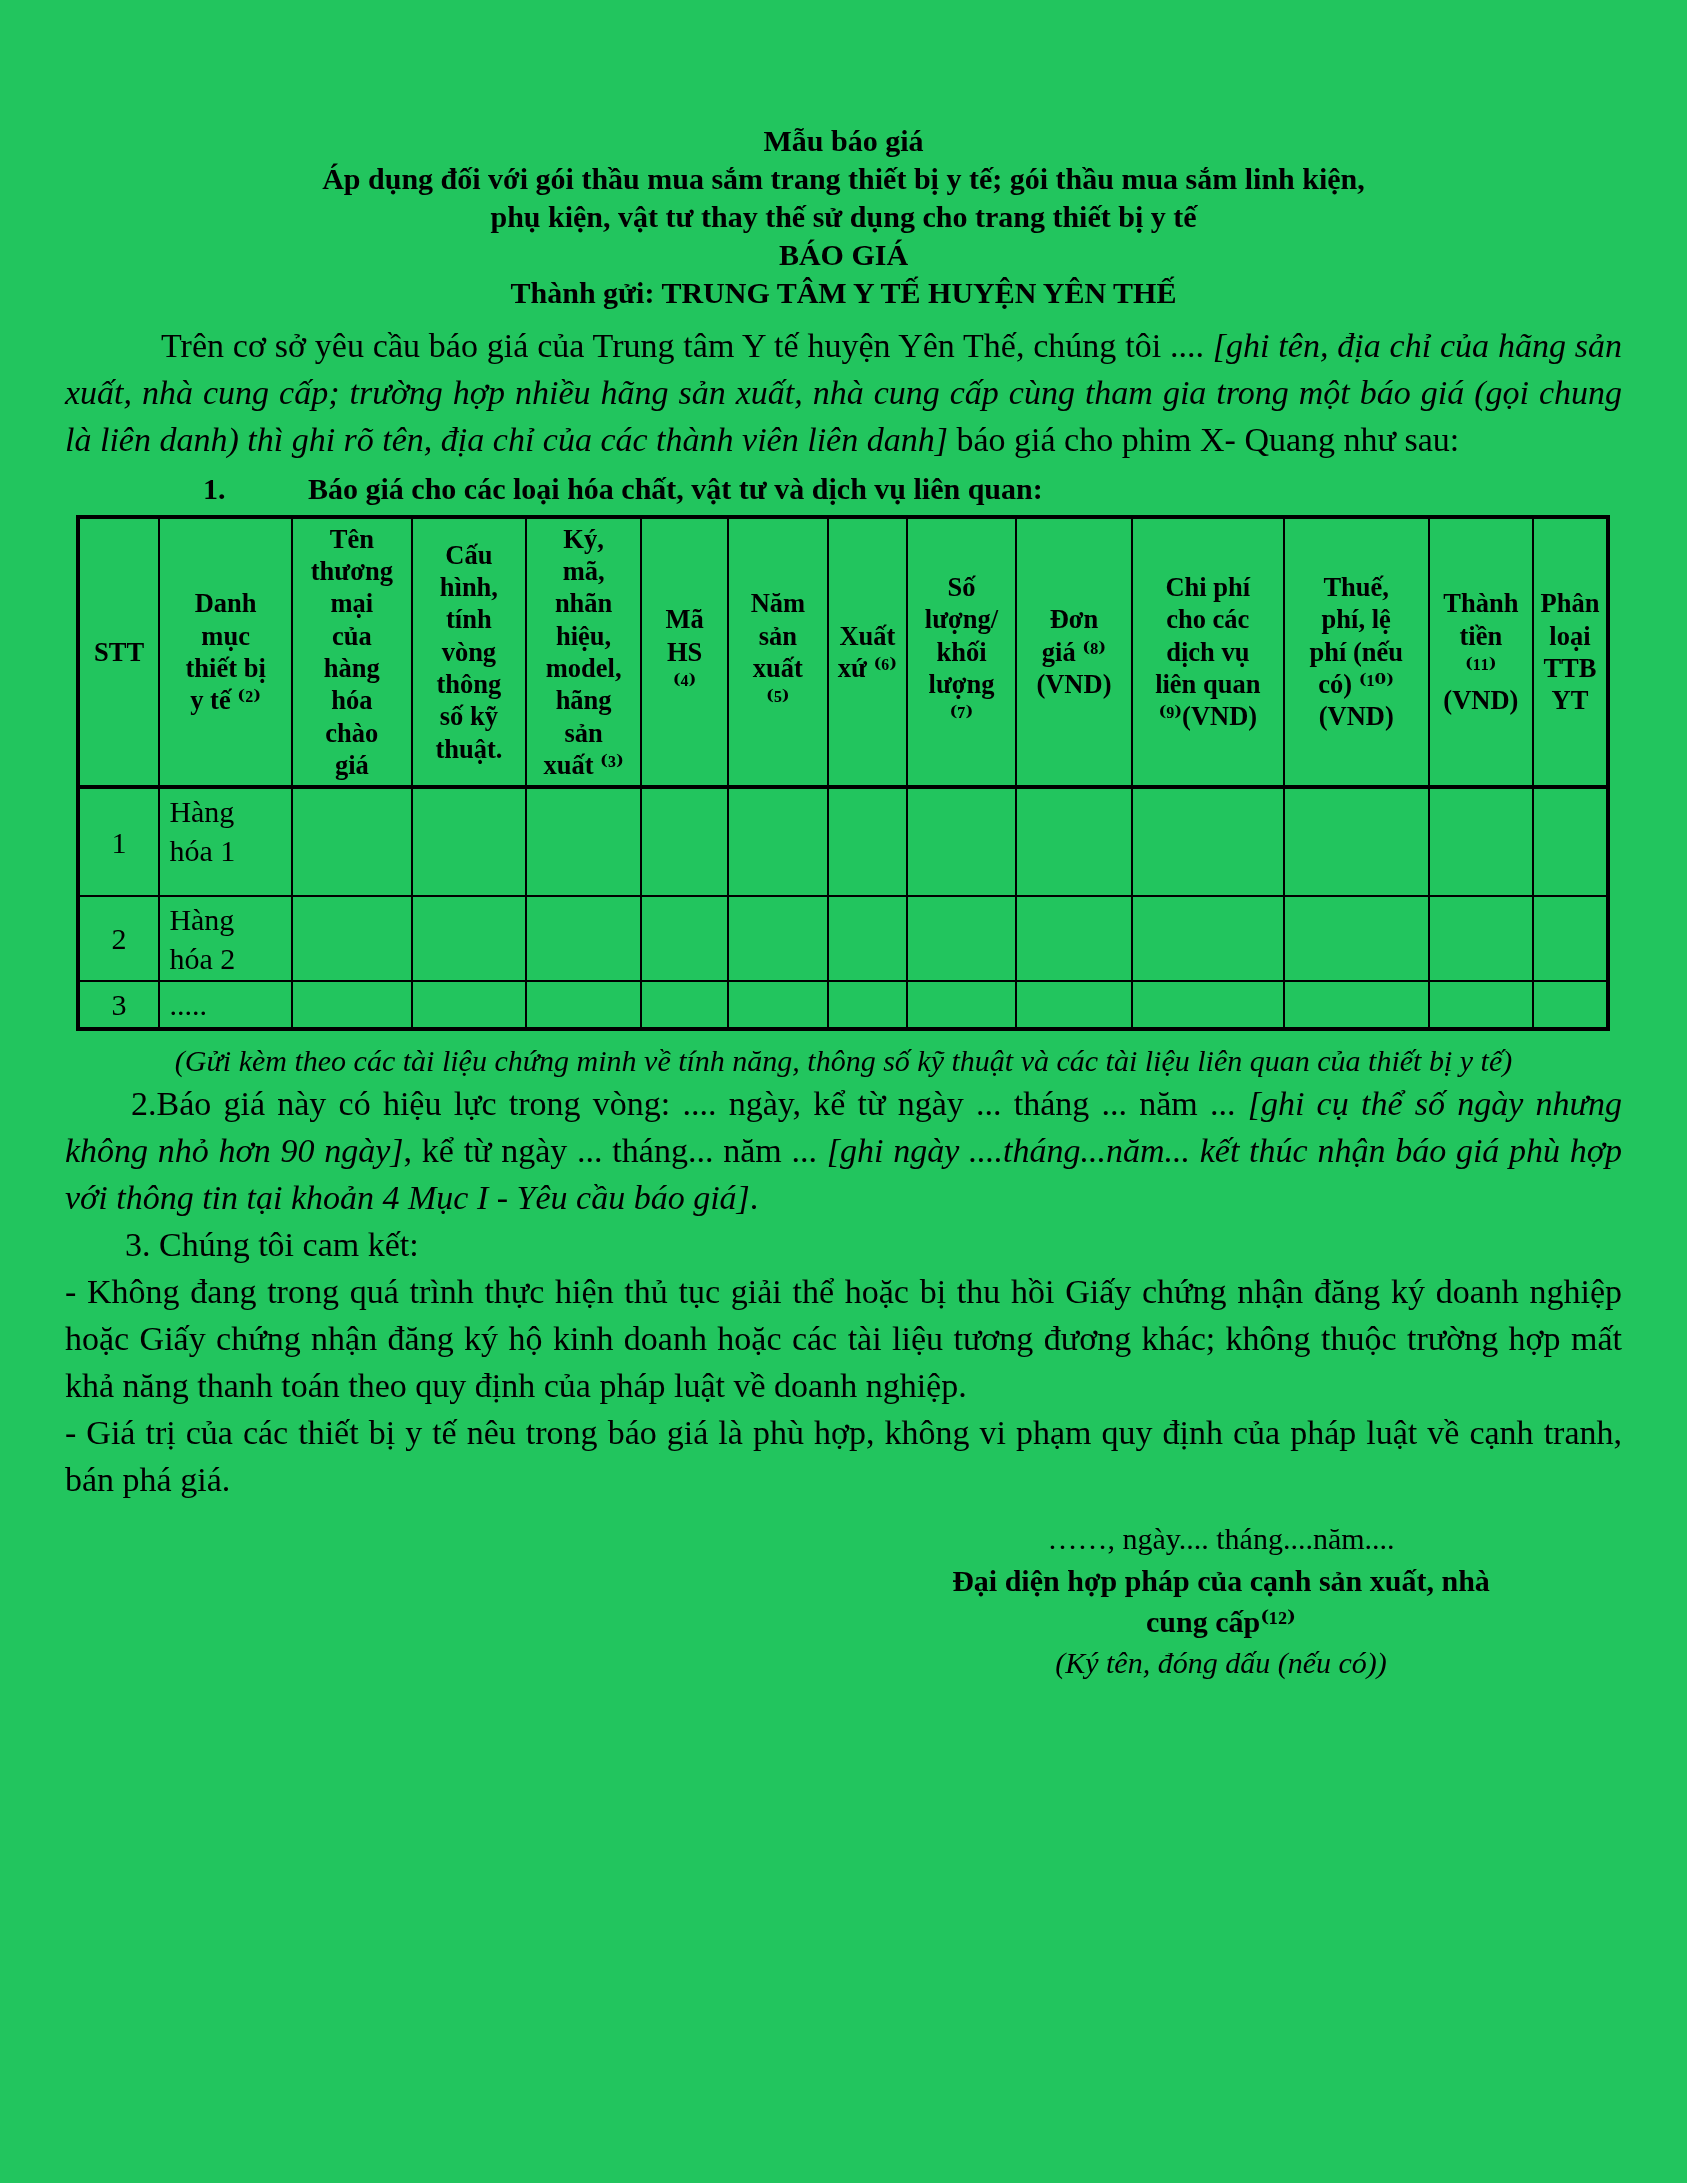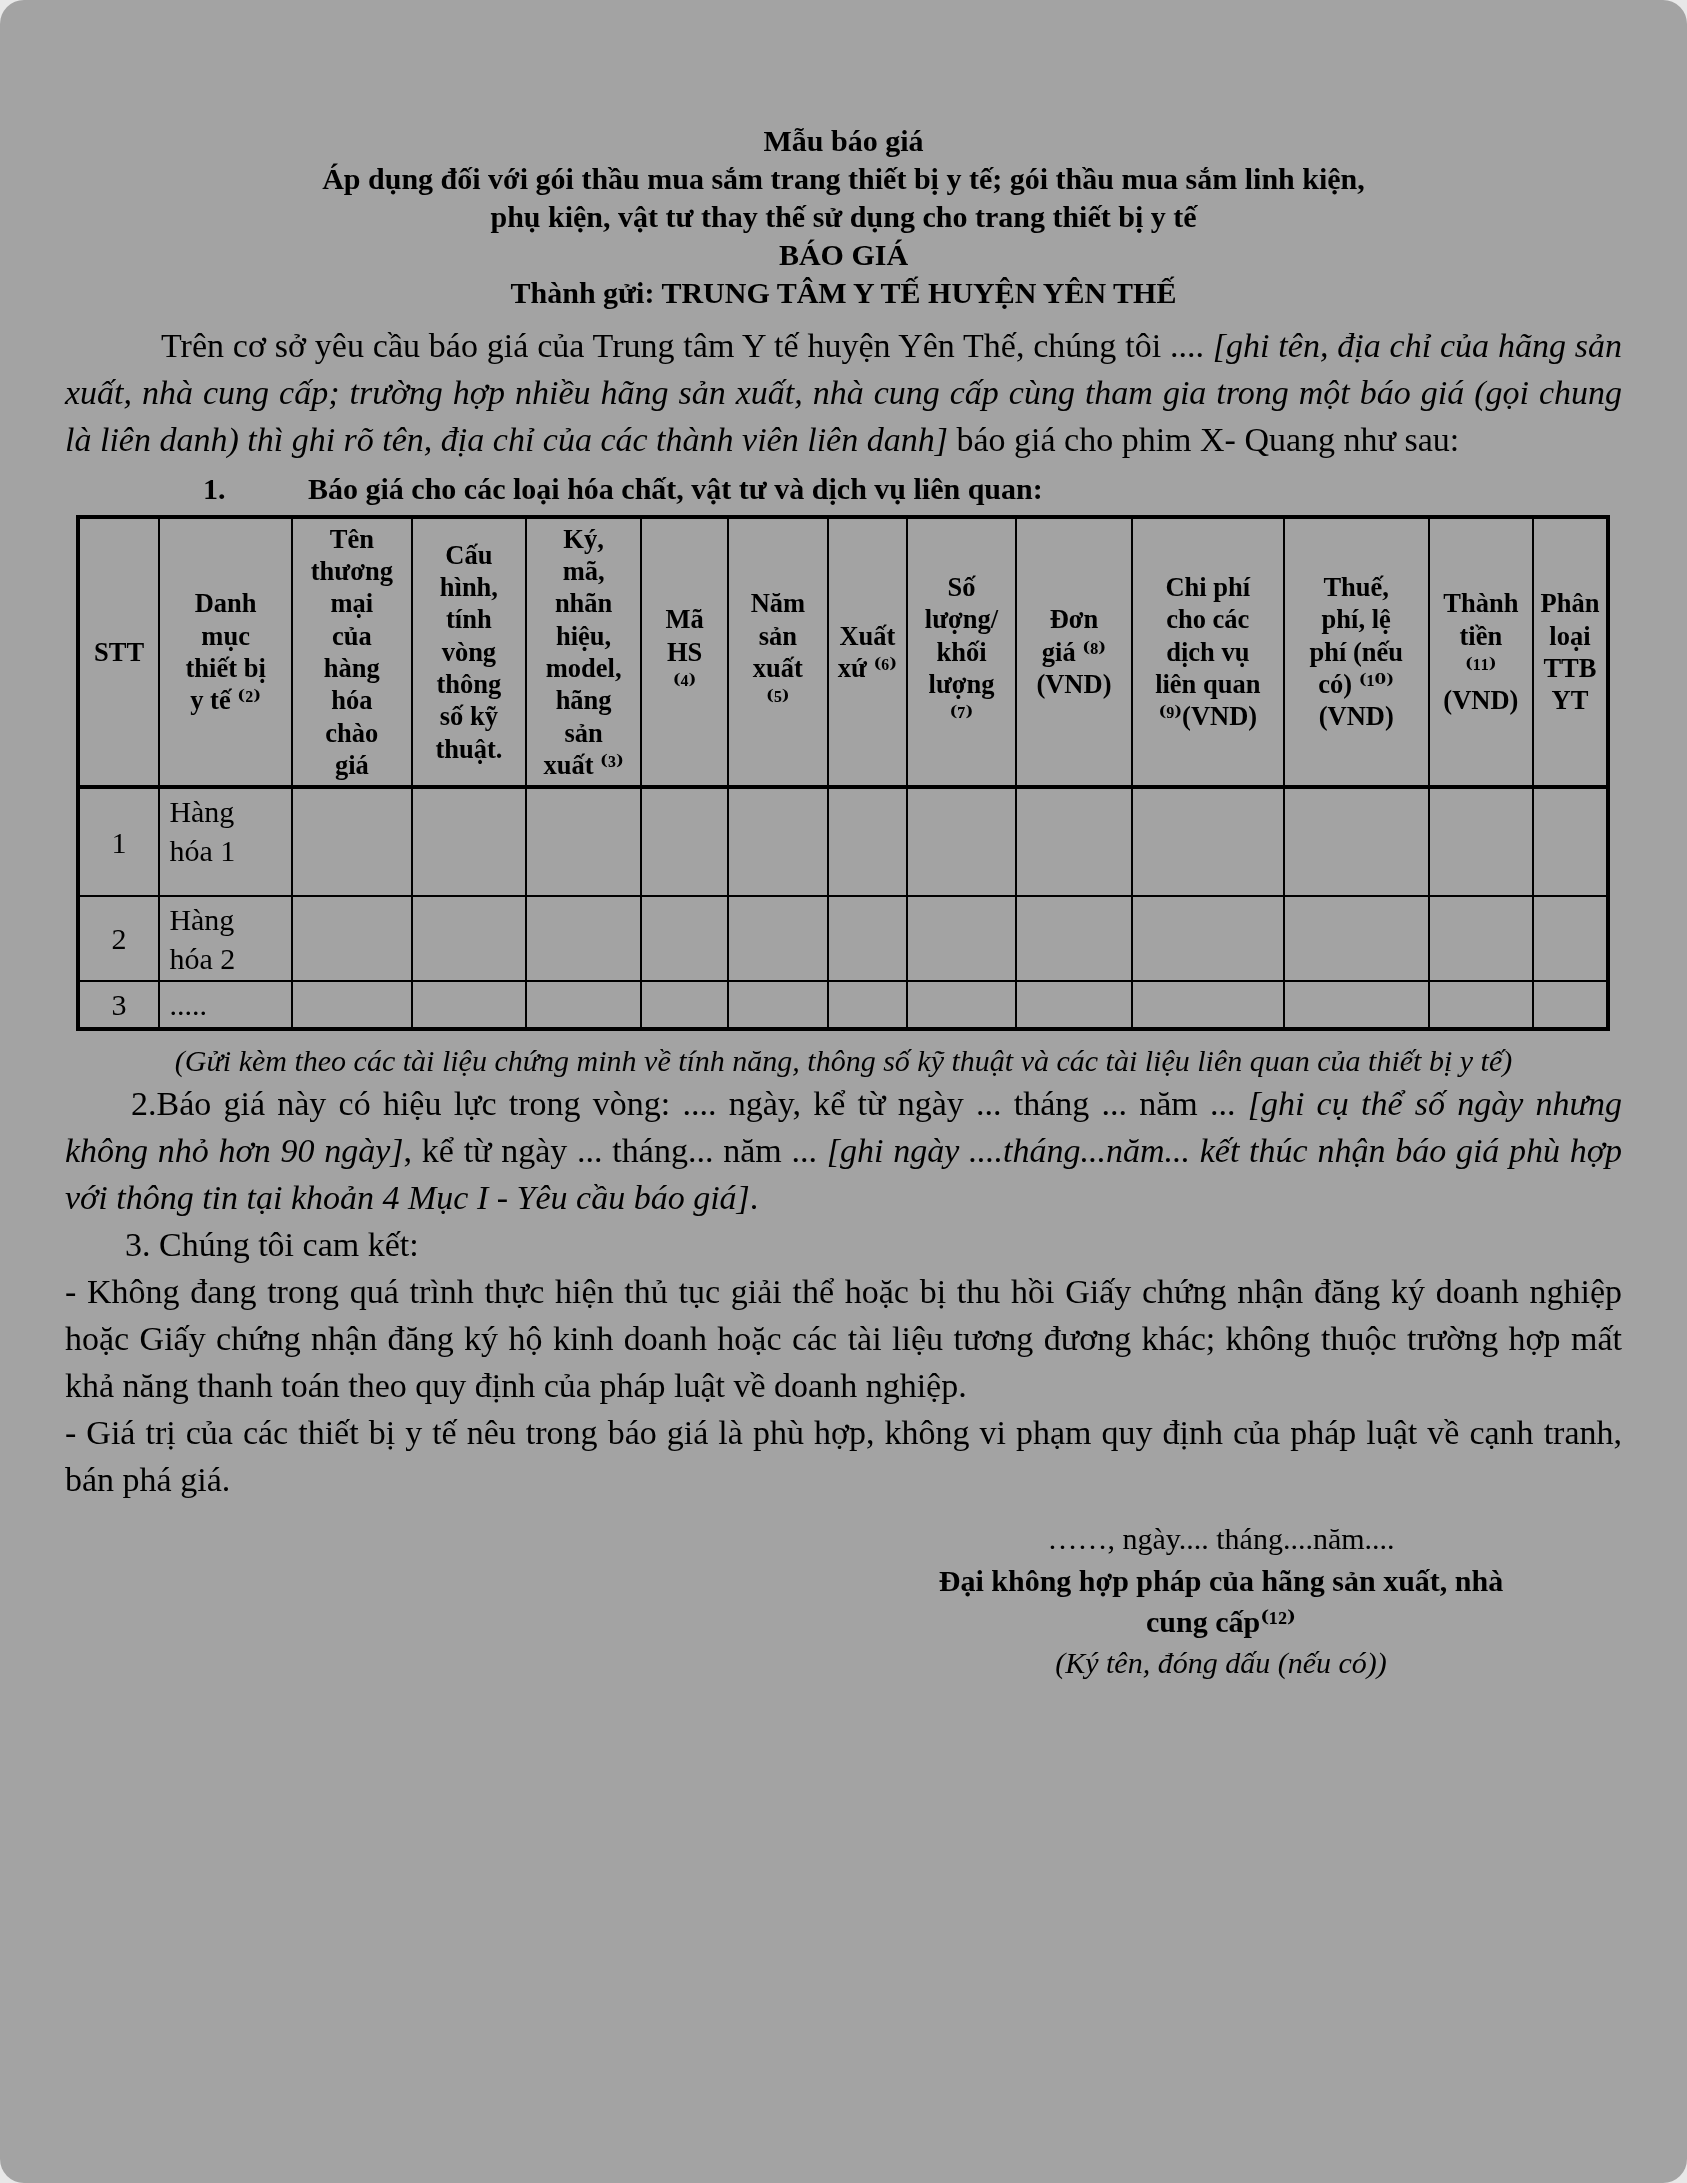--- a/index.html
+++ b/index.html
@@ -1,25 +1,24 @@
 <!DOCTYPE html>
 <html style="font-size:10.6px"><head>
 <meta charset="utf-8">
 <style>
   html, body { margin:0; padding:0; background:#e8e8e8; }
   .page {
     position: relative;
     width: 1687px;
     height: 2183px;
     margin: 0 auto;
-    background: #a3a3a3;
+    background: #22c55e;
     color: #000000;
     font-family: "Liberation Serif", "DejaVu Serif", serif;
     overflow: hidden;
-    border-radius: 24px;
   }
   .page * { box-sizing: border-box; }
   p { margin: 0; }
 
   .doc-head {
     margin: 122px 151px 0 151px;
     text-align: center;
     font-weight: bold;
     font-size: 30px;
     line-height: 1.27;
@@ -251,19 +250,19 @@
   <p class="table-note">(Gửi kèm theo các tài liệu chứng minh về tính năng, thông số kỹ thuật và các tài liệu liên quan của thiết bị y tế)</p>
 
   <p class="para validity"><span>2.Báo giá này có hiệu lực trong vòng: .... ngày, kể từ ngày ... tháng ... năm ... </span><span class="italic">[ghi cụ thể số ngày nhưng không nhỏ hơn 90 ngày]</span><span>, kể từ ngày ... tháng... năm ... </span><span class="italic">[ghi ngày ....tháng...năm... kết thúc nhận báo giá phù hợp với thông tin tại khoản 4 Mục I - Yêu cầu báo giá]</span><span>.</span></p>
 
   <p class="para commit-heading">3. Chúng tôi cam kết:</p>
   <p class="para">- Không đang trong quá trình thực hiện thủ tục giải thể hoặc bị thu hồi Giấy chứng nhận đăng ký doanh nghiệp hoặc Giấy chứng nhận đăng ký hộ kinh doanh hoặc các tài liệu tương đương khác; không thuộc trường hợp mất khả năng thanh toán theo quy định của pháp luật về doanh nghiệp.</p>
   <p class="para">- Giá trị của các thiết bị y tế nêu trong báo giá là phù hợp, không vi phạm quy định của pháp luật về cạnh tranh, bán phá giá.</p>
 
   <div class="sig-block">
     <div>……, ngày.... tháng....năm....</div>
-    <div class="sig-title pre">Đại không hợp pháp của hãng sản xuất, nhà
+    <div class="sig-title pre">Đại diện hợp pháp của cạnh sản xuất, nhà
 cung cấp⁽¹²⁾</div>
     <div class="sig-note">(Ký tên, đóng dấu (nếu có))</div>
   </div>
 
 </div>
 
 
 </body></html>

